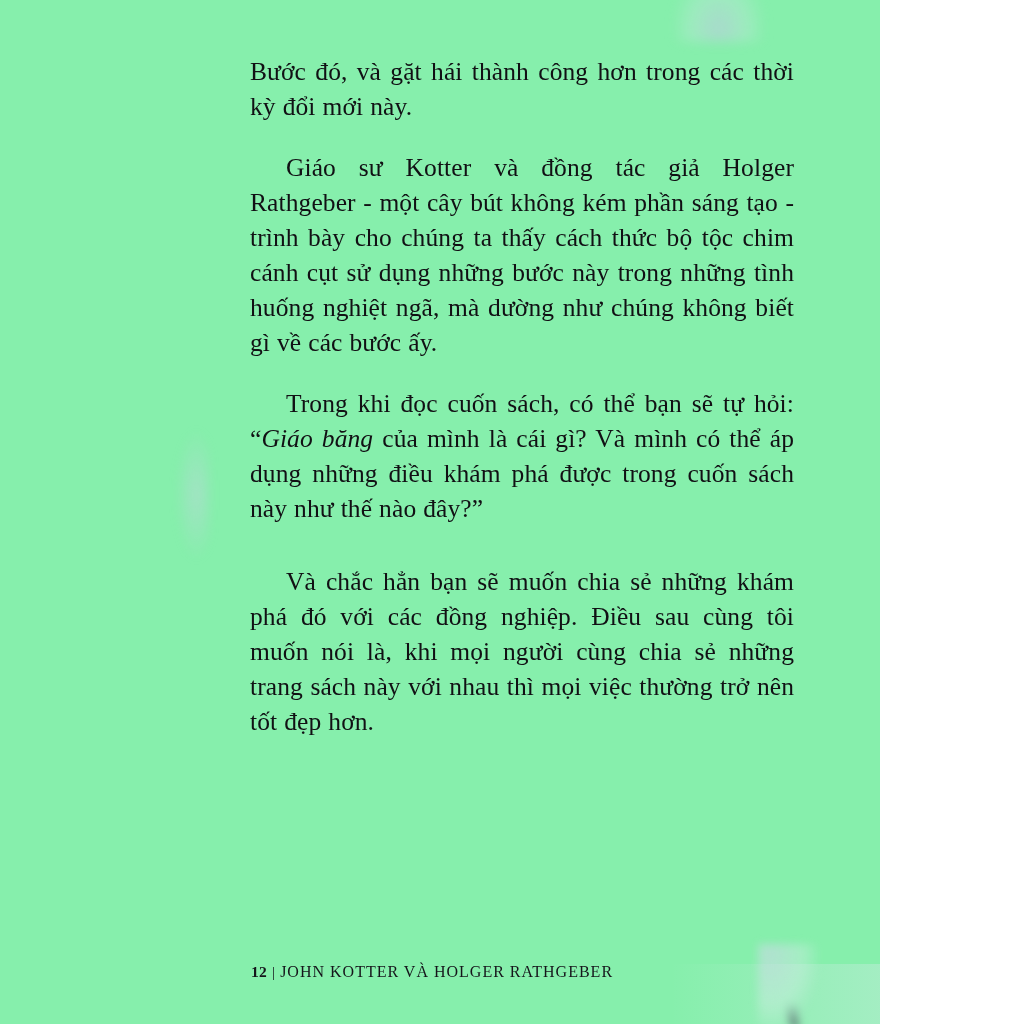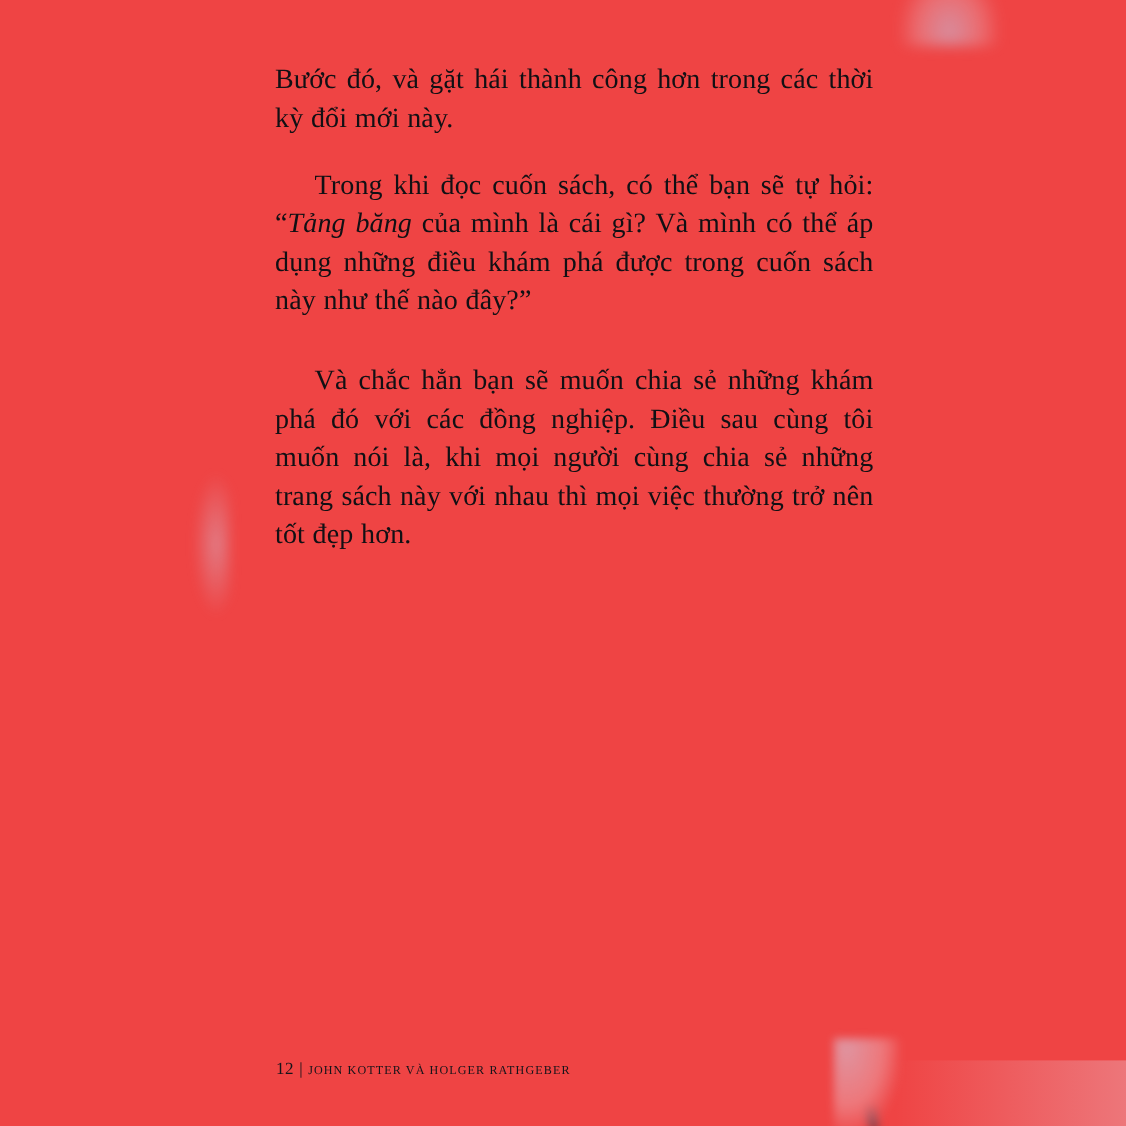--- a/index.html
+++ b/index.html
@@ -11,23 +11,23 @@
     width: 1024px;
     height: 1024px;
     background: #ffffff;
     font-family: "Liberation Serif", "DejaVu Serif", serif;
     color: #111014;
     overflow: hidden;
   }
 
   .page {
     position: relative;
-    width: 1024px;
+    width: 880px;
     height: 1024px;
-    background: #ef4444;
+    background: #86efac;
     overflow: hidden;
   }
 
   
   .scan-tint-topright {
     position: absolute;
     top: -28px;
     right: 116px;
     width: 90px;
     height: 70px;
@@ -110,51 +110,52 @@
     position: absolute;
     left: 251px;
     top: 962px;
     font-size: 15.5px;
     line-height: 20px;
     letter-spacing: 0.9px;
     white-space: nowrap;
     color: #15141a;
   }
   .footer .pagenum {
-    font-weight: normal;
+    font-weight: bold;
     letter-spacing: 0.3px;
   }
   .footer .sep {
     font-weight: normal;
     padding: 0 4px 0 5px;
   }
   .footer .authors {
     font-variant: small-caps;
     text-transform: uppercase;
-    font-size: 11px;
+    font-size: 16px;
     letter-spacing: 1.0px;
   }
 </style>
 </head>
 <body>
 
 <div class="page">
 
   <div class="scan-tint-topright"></div>
   <div class="scan-tint-left"></div>
   <div class="scan-tint-bottomright"></div>
   <div class="scan-edge-curl"></div>
 
   <div class="textblock">
 
     <p class="para first">Bước đó, và gặt hái thành công hơn trong các thời kỳ đổi mới này.</p>
 
+    <p class="para">Giáo sư Kotter và đồng tác giả Holger Rathgeber - một cây bút không kém phần sáng tạo - trình bày cho chúng ta thấy cách thức bộ tộc chim cánh cụt sử dụng những bước này trong những tình huống nghiệt ngã, mà dường như chúng không biết gì về các bước ấy.</p>
 
 
-    <p class="para"><span>Trong khi đọc cuốn sách, có thể bạn sẽ tự hỏi: “</span><em class="title-ital">Tảng băng</em><span> của mình là cái gì? Và mình có thể áp dụng những điều khám phá được trong cuốn sách này như thế nào đây?”</span></p>
+    <p class="para"><span>Trong khi đọc cuốn sách, có thể bạn sẽ tự hỏi: “</span><em class="title-ital">Giáo băng</em><span> của mình là cái gì? Và mình có thể áp dụng những điều khám phá được trong cuốn sách này như thế nào đây?”</span></p>
 
     <p class="para">Và chắc hẳn bạn sẽ muốn chia sẻ những khám phá đó với các đồng nghiệp. Điều sau cùng tôi muốn nói là, khi mọi người cùng chia sẻ những trang sách này với nhau thì mọi việc thường trở nên tốt đẹp hơn.</p>
 
   </div>
 
   <div class="footer"><span class="pagenum">12</span><span class="sep">|</span><span class="authors">John Kotter và Holger Rathgeber</span></div>
 
 </div>
 
 </body></html>

